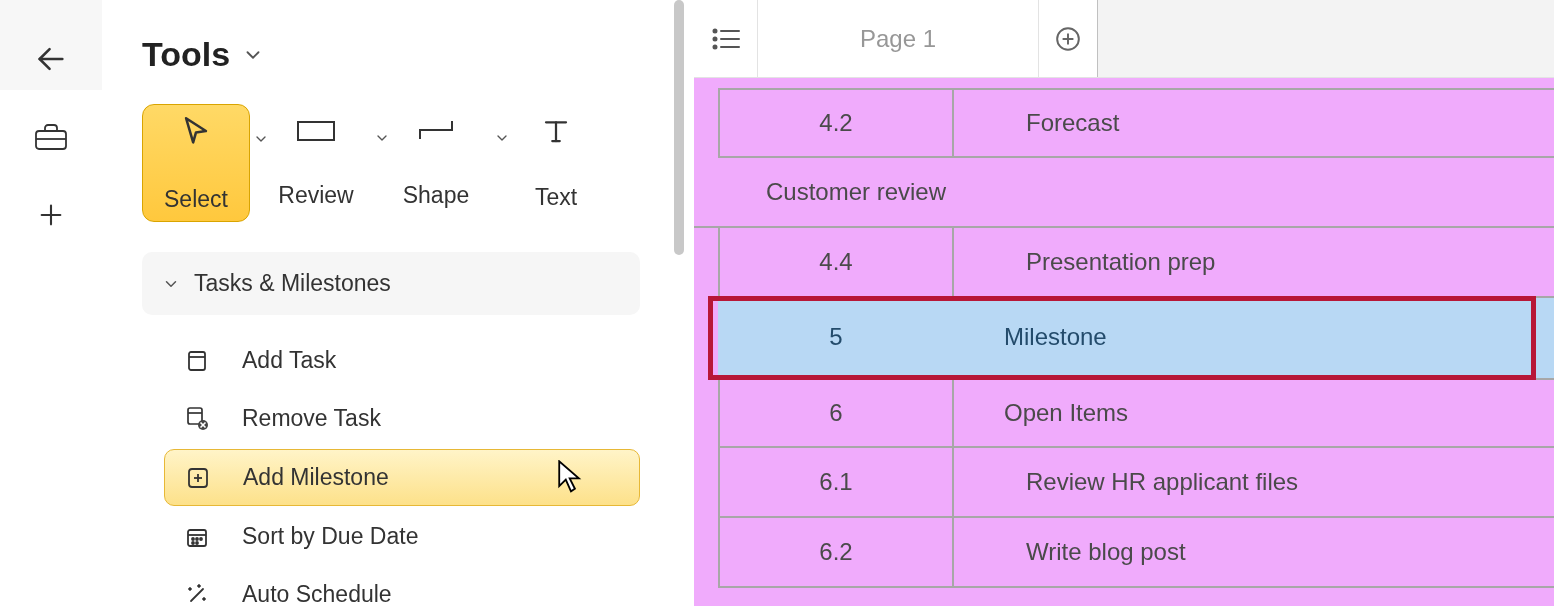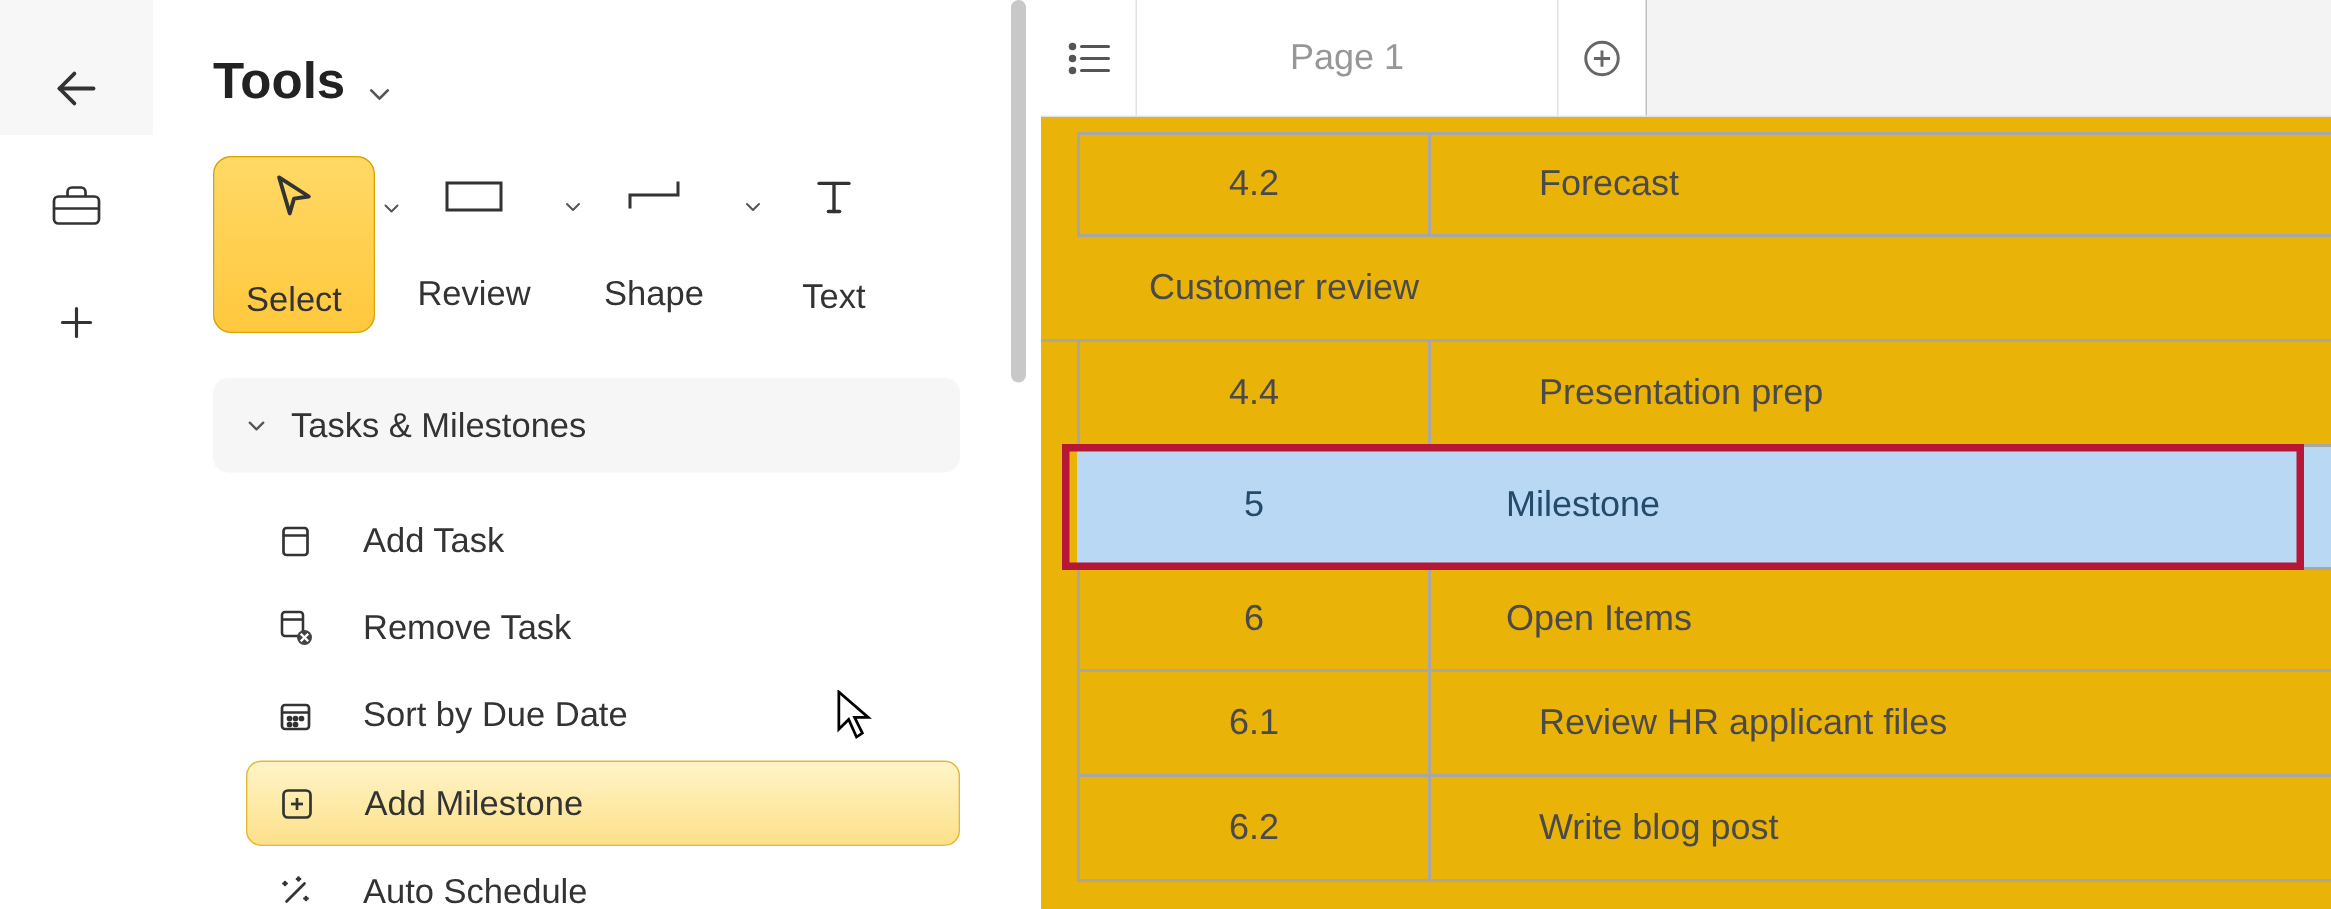--- a/index.html
+++ b/index.html
@@ -45,21 +45,21 @@
       position: absolute;
       left: 102px;
       top: 0;
       width: 568px;
       height: 100%;
       background: #fff;
       padding: 35px 30px 0 40px;
     }
     .panel-title-row {
       display: flex;
-      align-items: flex-end;
+      align-items: center;
       gap: 12px;
       margin-bottom: 30px;
     }
     .panel-title {
       font-size: 34px;
       font-weight: 600;
       color: #222;
     }
     .tool-buttons-row {
       display: flex;
@@ -145,21 +145,21 @@
       height: 255px;
       background: #c8c8c8;
       border-radius: 5px;
     }
     .right-pane {
       position: absolute;
       left: 694px;
       top: 0;
       right: 0;
       height: 100%;
-      background: #eab308;
+      background: #f0abfc;
     }
     .tab-bar {
       height: 78px;
       display: flex;
       align-items: stretch;
       background: #f3f3f3;
       border-bottom: 1px solid #e3e3e3;
     }
     .tab-bar-btn {
       width: 64px;
@@ -350,48 +350,48 @@
     <span class="menu-icon">
       <svg width="26" height="26" viewBox="0 0 26 26" fill="none" stroke="#333" stroke-width="1.7">
           <rect x="4" y="2" width="14" height="16" rx="2"></rect>
           <line x1="4" y1="7" x2="18" y2="7"></line>
           <circle cx="19" cy="19" r="5" fill="#444" stroke="none"></circle>
           <line x1="16.5" y1="16.5" x2="21.5" y2="21.5" stroke="#fff" stroke-width="1.6"></line>
           <line x1="21.5" y1="16.5" x2="16.5" y2="21.5" stroke="#fff" stroke-width="1.6"></line>
         </svg>
     </span>
     <span>Remove Task</span>
+  </div>
+
+  <div class="menu-item highlighted">
+    <span class="menu-icon">
+      <svg width="24" height="24" viewBox="0 0 24 24" fill="none" stroke="#333" stroke-width="1.8">
+          <rect x="3" y="3" width="18" height="18" rx="3"></rect>
+          <line x1="12" y1="8" x2="12" y2="16"></line>
+          <line x1="8" y1="12" x2="16" y2="12"></line>
+        </svg>
+    </span>
+    <span>Add Milestone</span>
   </div>
 
   <div class="menu-item">
     <span class="menu-icon">
       <svg width="24" height="24" viewBox="0 0 24 24" fill="none" stroke="#333" stroke-width="1.8">
           <rect x="3" y="5" width="18" height="16" rx="2"></rect>
           <line x1="3" y1="10" x2="21" y2="10"></line>
           <circle cx="8" cy="14" r="1" fill="#333"></circle>
           <circle cx="12" cy="14" r="1" fill="#333"></circle>
           <circle cx="16" cy="14" r="1" fill="#333"></circle>
           <circle cx="8" cy="18" r="1" fill="#333"></circle>
           <circle cx="12" cy="18" r="1" fill="#333"></circle>
         </svg>
     </span>
     <span>Sort by Due Date</span>
   </div>
 
-  <div class="menu-item highlighted">
-    <span class="menu-icon">
-      <svg width="24" height="24" viewBox="0 0 24 24" fill="none" stroke="#333" stroke-width="1.8">
-          <rect x="3" y="3" width="18" height="18" rx="3"></rect>
-          <line x1="12" y1="8" x2="12" y2="16"></line>
-          <line x1="8" y1="12" x2="16" y2="12"></line>
-        </svg>
-    </span>
-    <span>Add Milestone</span>
-  </div>
-
   <div class="menu-item">
     <span class="menu-icon">
       <svg width="24" height="24" viewBox="0 0 24 24" fill="none" stroke="#333" stroke-width="1.8" stroke-linecap="round">
           <line x1="6" y1="18" x2="18" y2="6"></line>
           <line x1="4" y1="6" x2="6" y2="6"></line>
           <line x1="5" y1="5" x2="5" y2="7"></line>
           <line x1="18" y1="16" x2="20" y2="16"></line>
           <line x1="19" y1="15" x2="19" y2="17"></line>
           <line x1="13" y1="3" x2="15" y2="3"></line>
           <line x1="14" y1="2" x2="14" y2="4"></line>

